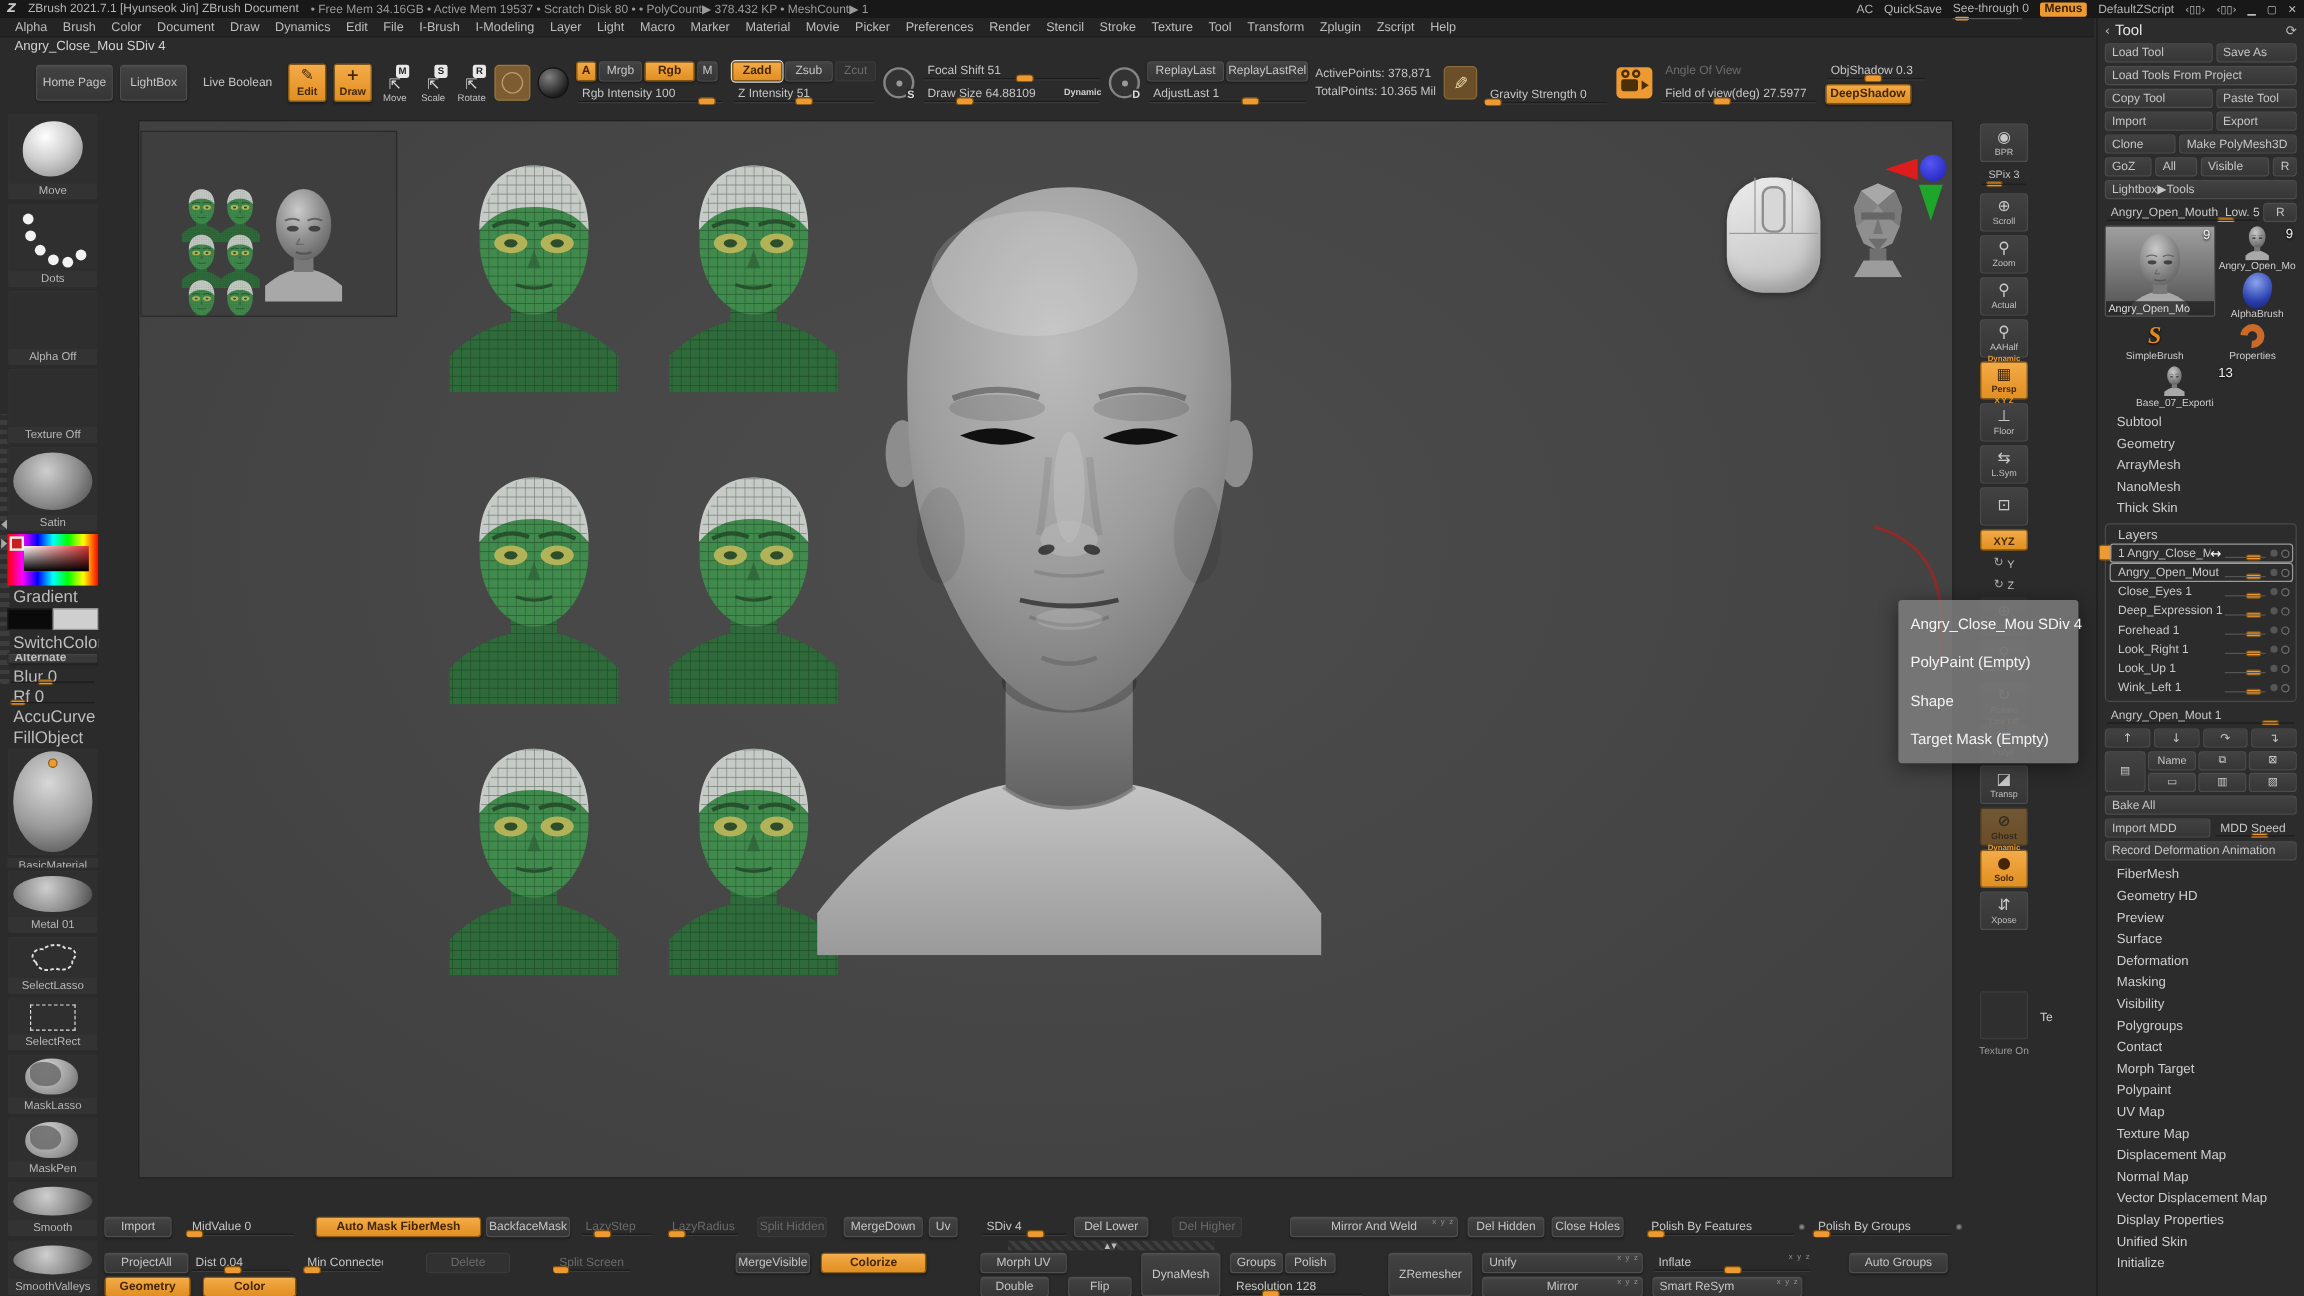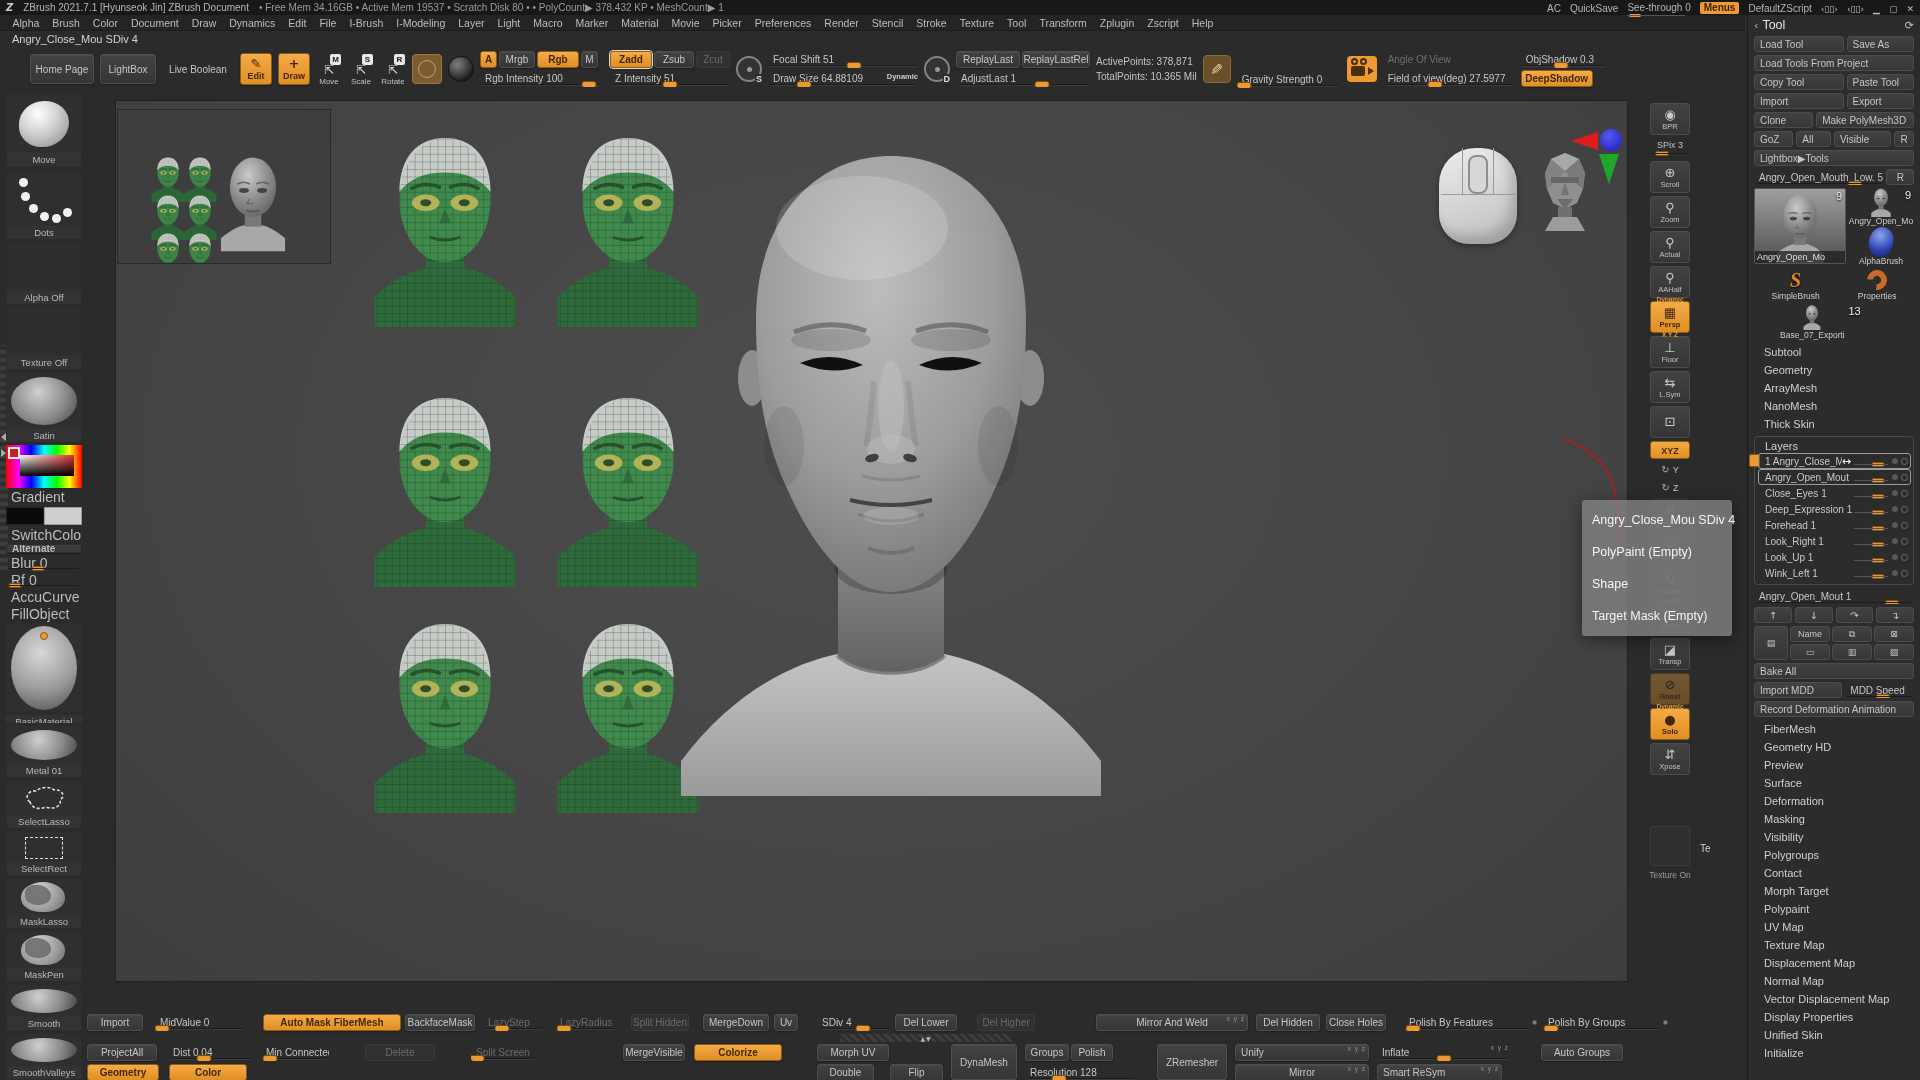--- a/index.html
+++ b/index.html
@@ -1040,21 +1040,21 @@
       <span>LazyRadius</span>
       <i class="h" style="left:15%"></i>
     </span>
   <span class="b dim" style="width:58px;margin-left:14px">Split Hidden</span>
   <span class="b" style="width:66px;margin-left:14px">MergeDown</span>
   <span class="b" style="width:24px;margin-left:5px">Uv</span>
 </div>
 
 <div class="brow" style="left:87px;top:1044px">
   <span class="b" style="width:70px">ProjectAll</span>
-  <span class="b sl" style="width:86px;margin-left:11px">
+  <span class="b sl" style="width:86px;margin-left:1px">
       <span>Dist 0.04</span>
       <i class="h" style="left:42%"></i>
     </span>
   <span class="b sl" style="width:68px;margin-left:7px">
       <span>Min Connected F</span>
       <i class="h" style="left:13%"></i>
     </span>
   <span class="b dim" style="width:70px;margin-left:36px">Delete</span>
   <span class="b sl dim" style="width:66px;margin-left:36px">
       <span>Split Screen</span>
@@ -1073,21 +1073,21 @@
     <span class="ico">▲▼</span>
   </div>
 
 <div class="brow" style="left:817px;top:1014px">
   <span class="b sl" style="width:74px">
       <span>SDiv 4</span>
       <i class="h" style="left:62%"></i>
     </span>
   <span class="b" style="width:62px;margin-left:4px">Del Lower</span>
   <span class="b dim" style="width:58px;margin-left:20px">Del Higher</span>
-  <span class="b" style="width:152px;margin-left:61px;position:relative">
+  <span class="b" style="width:140px;margin-left:40px;position:relative">
       <span>Mirror And Weld</span>
       <span class="badge">x y z</span>
     </span>
   <span class="b" style="width:64px;margin-left:8px">Del Hidden</span>
   <span class="b" style="width:60px;margin-left:6px">Close Holes</span>
   <span class="b sl" style="width:126px;margin-left:18px">
       <span>Polish By Features</span>
       <i class="h" style="left:7%"></i>
     </span>
   <i class="dot" style="margin-left:2px"></i>

